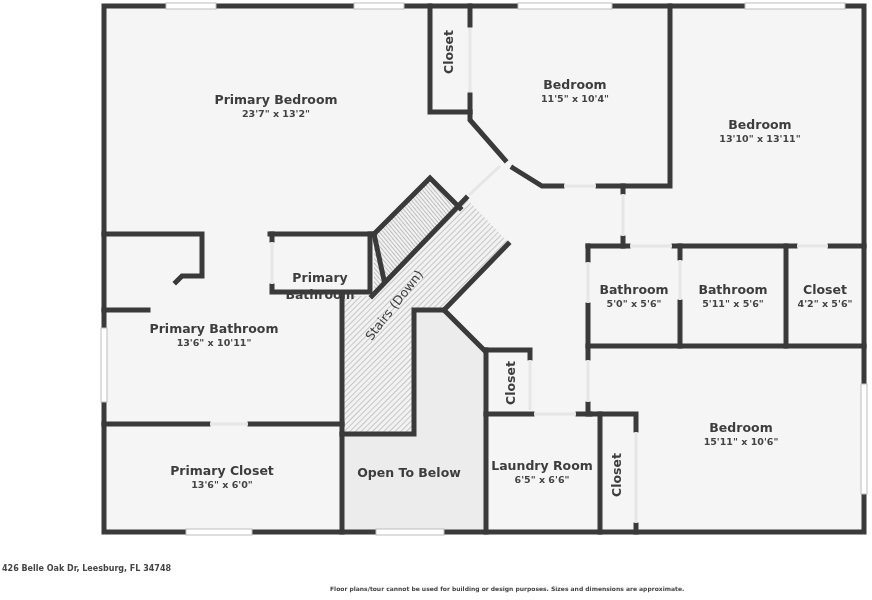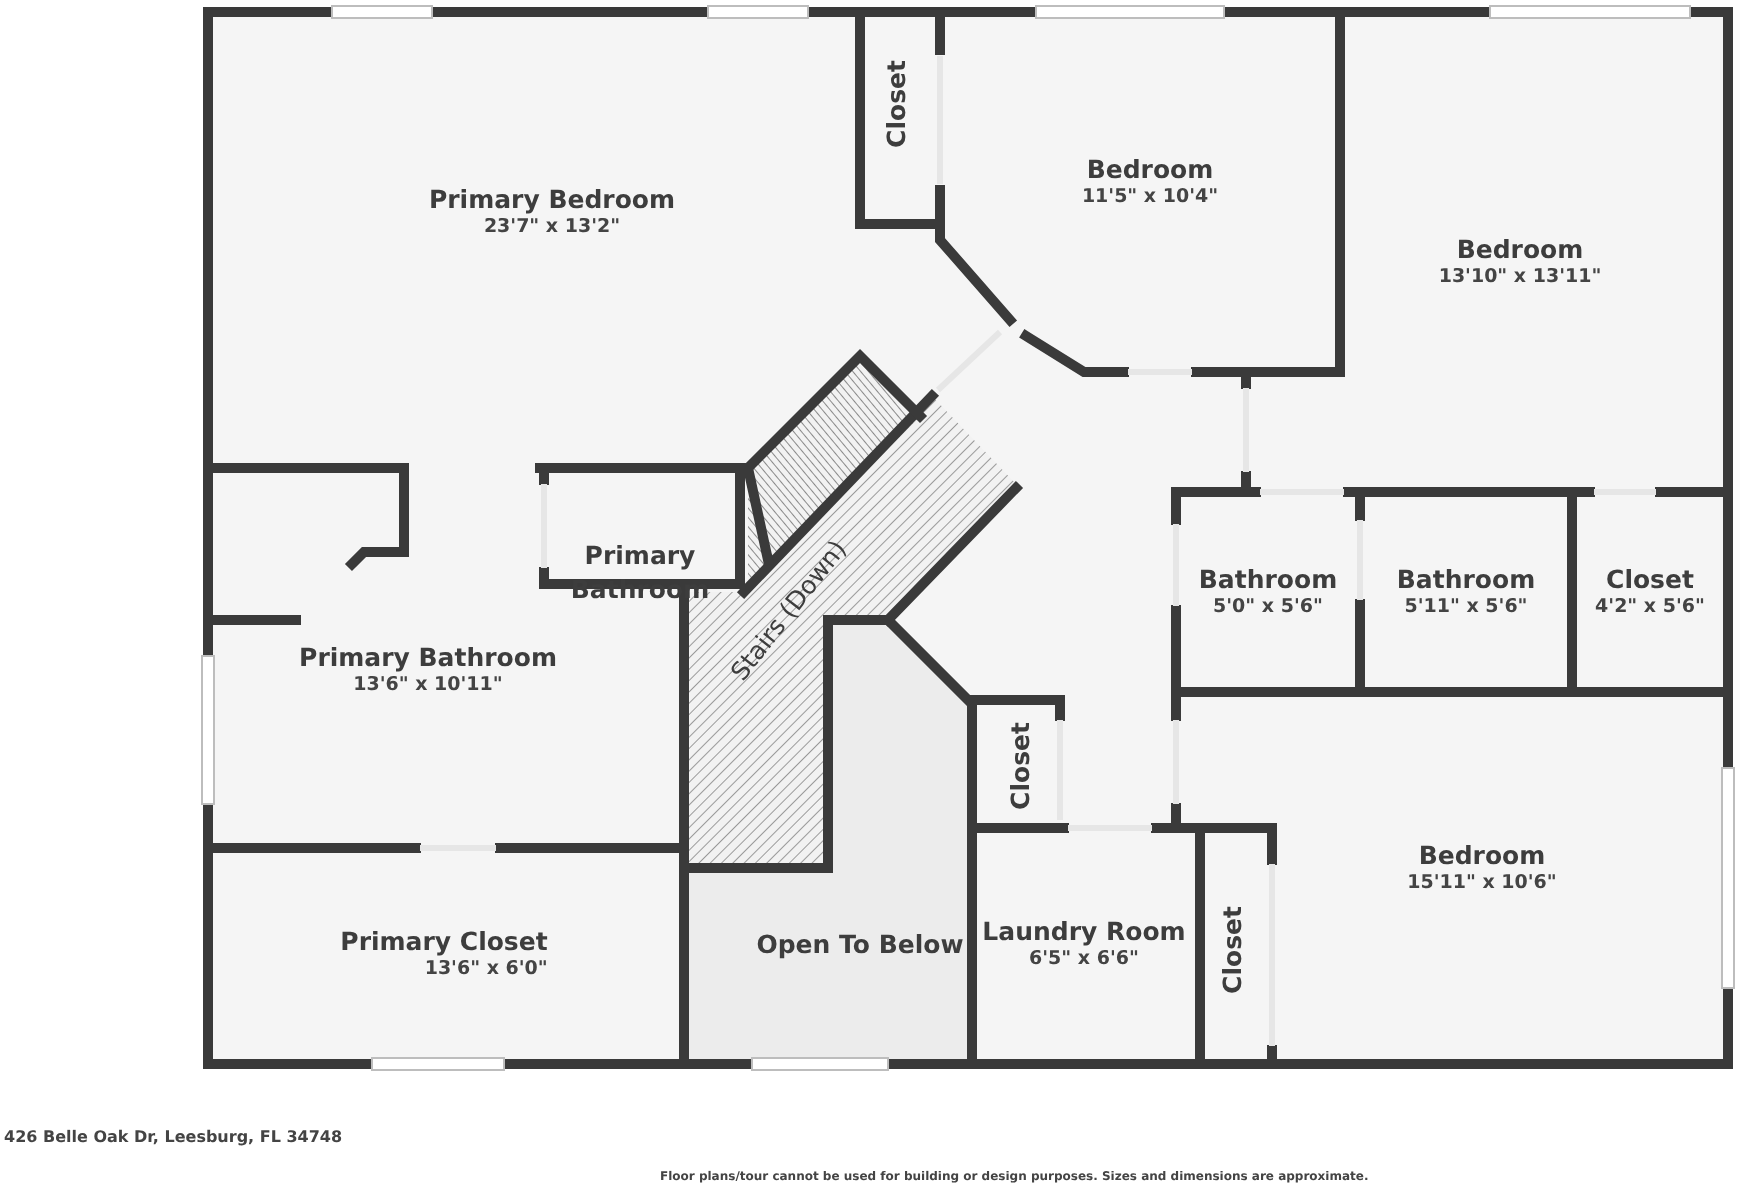--- a/index.html
+++ b/index.html
@@ -154,25 +154,25 @@
 <div class="room-label stairs" style="left:394px;top:305px;">
   <span class="room-name" style="font-weight:normal;">Stairs (Down)</span>
 </div>
 <div class="room-label vert" style="left:510px;top:383px;">
   <span class="room-name">Closet</span>
 </div>
 <div class="room-label" style="left:741px;top:434px;">
   <span class="room-name">Bedroom</span>
   <span class="room-dim">15'11" x 10'6"</span>
 </div>
-<div class="room-label" style="left:222px;top:477px;text-align:right;">
+<div class="room-label" style="left:222px;top:477px;">
   <span class="room-name">Primary Closet</span>
   <span class="room-dim">13'6" x 6'0"</span>
 </div>
-<div class="room-label" style="left:430px;top:472px;">
+<div class="room-label" style="left:409px;top:472px;">
   <span class="room-name">Open To Below</span>
 </div>
 <div class="room-label" style="left:542px;top:472px;">
   <span class="room-name">Laundry Room</span>
   <span class="room-dim">6'5" x 6'6"</span>
 </div>
 <div class="room-label vert" style="left:616px;top:475px;">
   <span class="room-name">Closet</span>
 </div>
 

